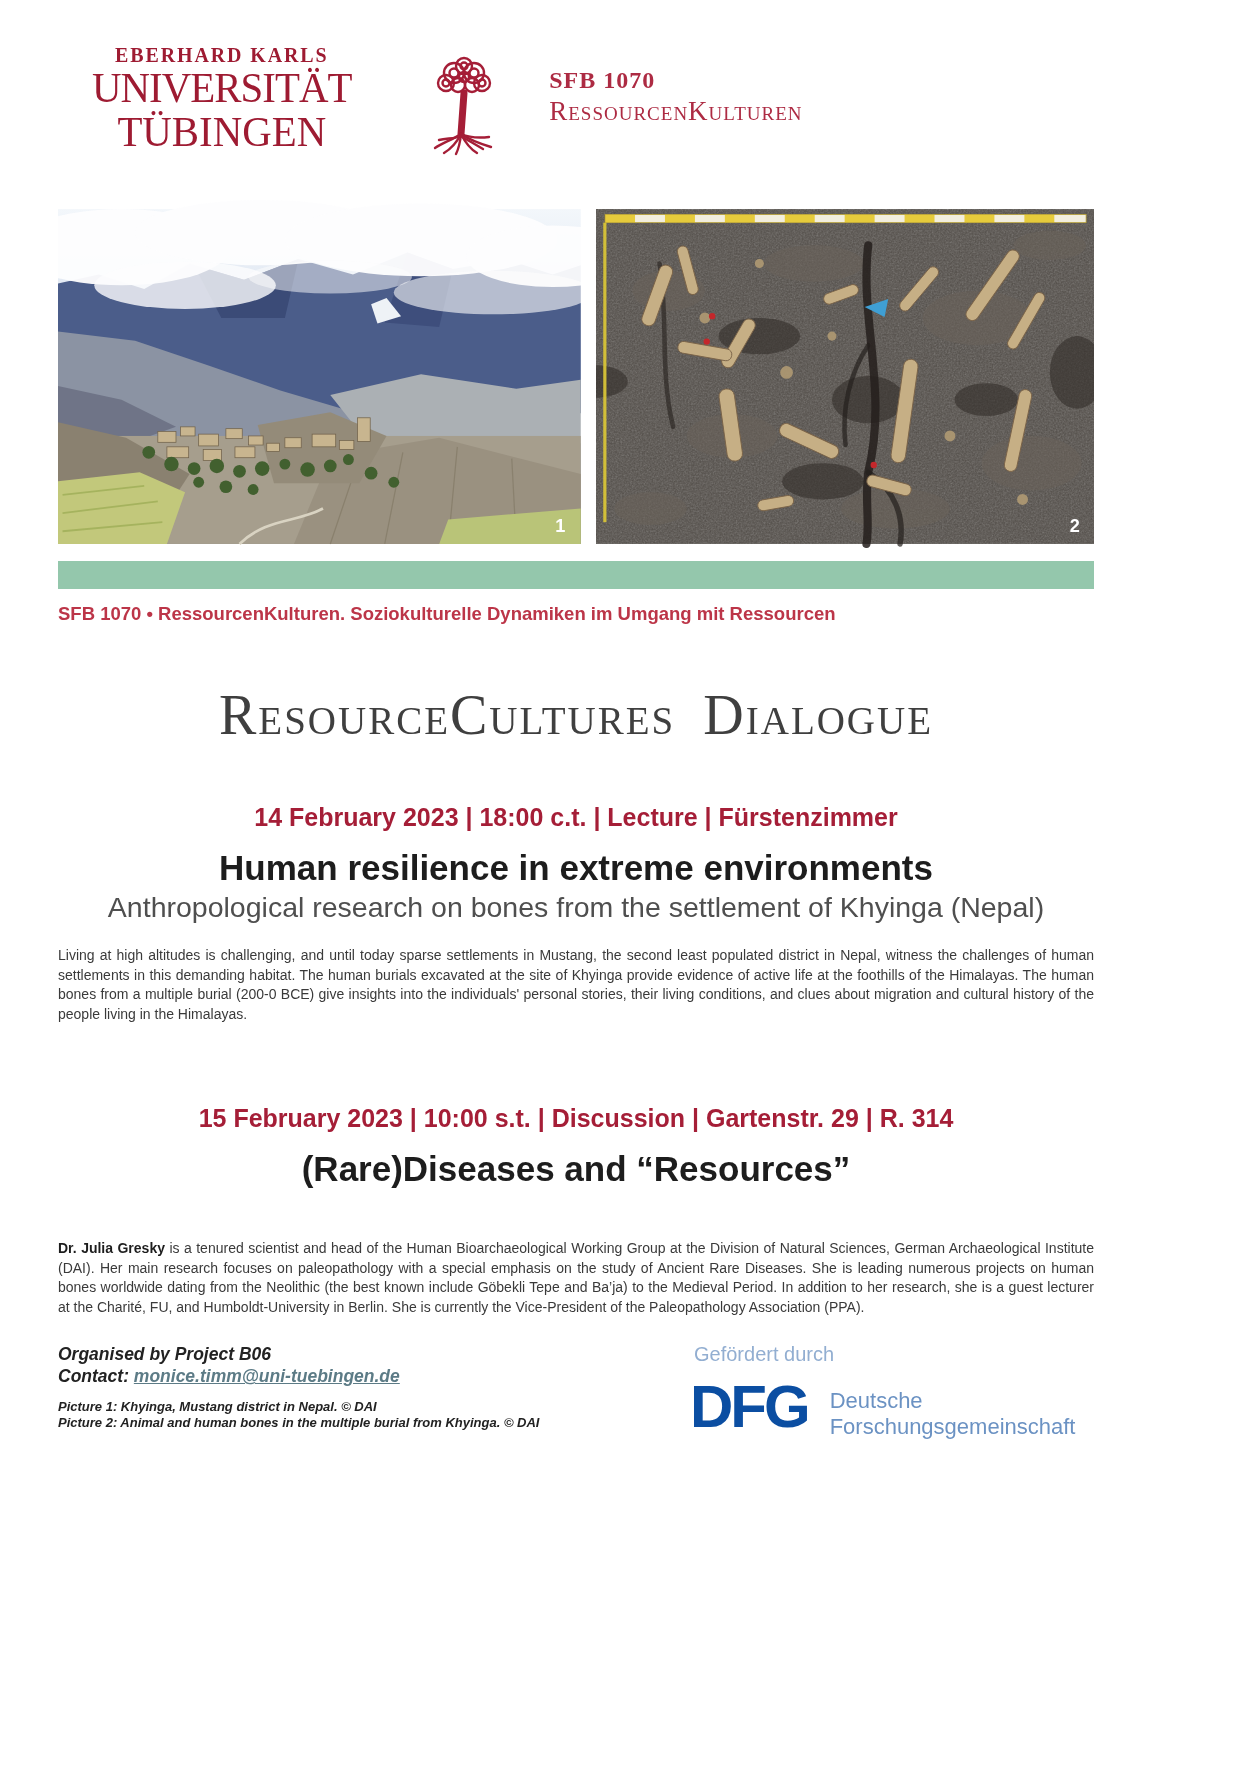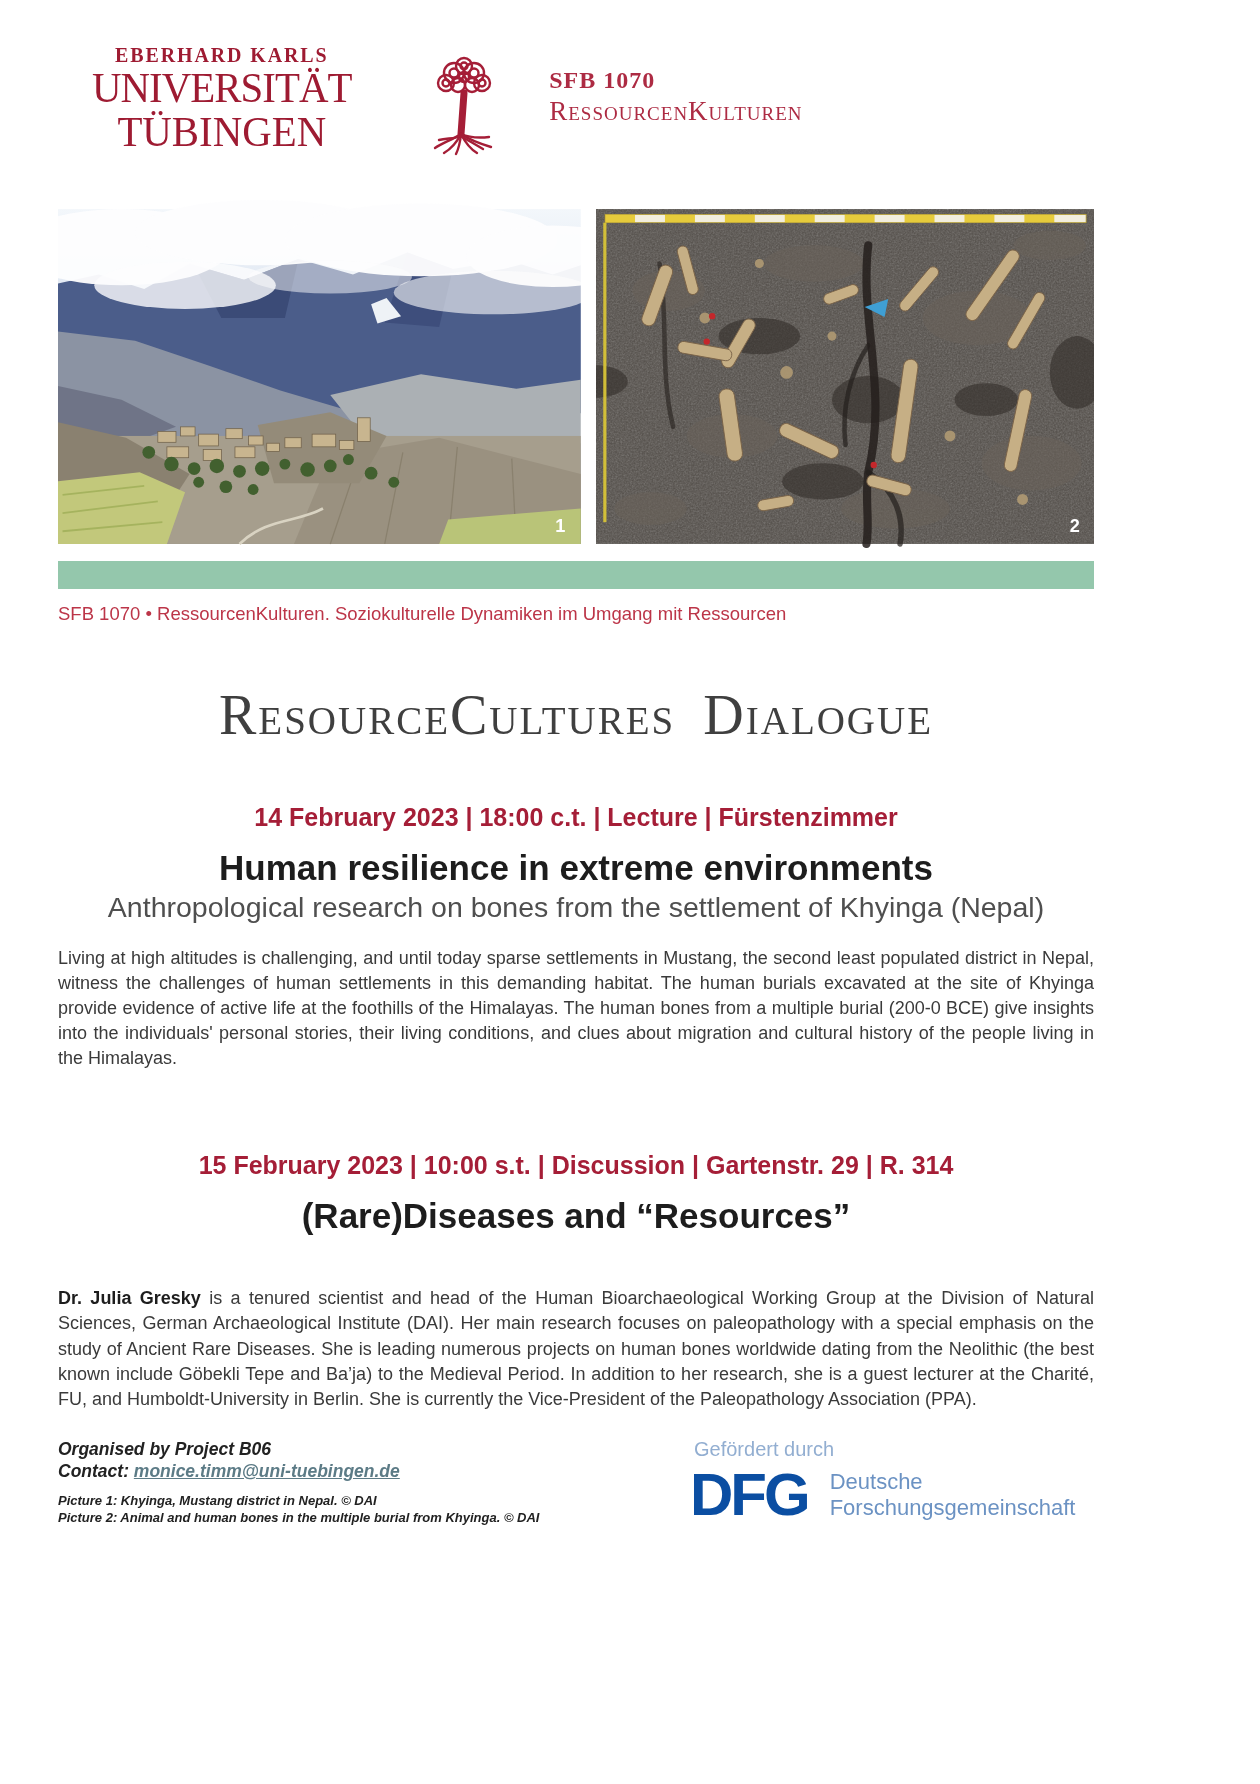--- a/index.html
+++ b/index.html
@@ -13,45 +13,45 @@
   .uni-line2{font-size:43px;letter-spacing:-1px;line-height:1.02;}
   .uni-line3{font-size:43px;letter-spacing:0px;line-height:1.02;}
   .tree{margin:8px 0 0 66px;flex:0 0 auto;}
   .sfb-block{margin:22px 0 0 52px;color:#ad2b43;font-family:"Liberation Serif",serif;}
   .sfb-line1{font-size:24px;font-weight:bold;letter-spacing:1px;line-height:1.2;}
   .sfb-line2{font-size:27px;font-variant:small-caps;letter-spacing:1px;line-height:1.2;}
   
   .hero{display:flex;gap:15px;margin:36px 58px 0 58px;}
   .hero svg{display:block;}
   .band{height:28px;background:#94c7ac;margin:0 58px;}
-  .caption{margin:14px 58px 0 58px;font-size:18.5px;font-weight:normal;color:#bc3548;}
+  .caption{margin:14px 58px 0 58px;font-size:18.5px;font-weight:bold;color:#bc3548;}
   
   .title{margin:58px 58px 0;text-align:center;font-family:"Liberation Serif",serif;
          font-variant:small-caps;font-weight:normal;font-size:56px;color:#3f3f3f;
          letter-spacing:2px;word-spacing:12px;line-height:1.15;}
   
   .meta{margin-top:56px;text-align:center;font-size:25px;font-weight:bold;color:#a51e37;}
   .meta.second{margin-top:80px;}
   .event-title{margin-top:16px;text-align:center;font-size:35px;font-weight:bold;color:#1d1d1d;}
   .event-sub{margin-top:3px;text-align:center;font-size:28.5px;color:#4f4f4f;}
-  .body-par{margin:22px 58px 0;font-size:18px;line-height:1.39;text-align:justify;color:#3a3a3a;}
+  .body-par{margin:22px 58px 0;font-size:14px;line-height:1.39;text-align:justify;color:#3a3a3a;}
   .body-par.bio{margin-top:50px;}
   .bold-lead{font-weight:bold;color:#1d1d1d;}
   
   .footer{display:flex;margin:26px 58px 0;align-items:flex-start;justify-content:flex-end;}
   .foot-left{flex:1;font-style:italic;font-weight:bold;font-size:17.5px;color:#222;line-height:1.28;}
   .foot-line{white-space:nowrap;}
   .pics{margin-top:11px;font-size:13px;}
   .email{color:#5c7b86;text-decoration:underline;cursor:pointer;}
   .funding{width:404px;flex:0 0 auto;}
   .funding-label{font-size:20px;color:#92aed1;margin:0 0 8px 4px;}
   .funding-row{display:flex;align-items:center;}
   .dfg-logo{font-size:60px;font-weight:bold;color:#0b4ea2;letter-spacing:-3px;line-height:.85;
             font-family:"Liberation Sans",sans-serif;}
-  .dfg-name{margin-left:22px;font-size:22px;color:#6b92c3;line-height:1.18;}
+  .dfg-name{margin-left:22px;font-size:22px;color:#6b92c3;line-height:1.18;margin-top:14px;}
 </style>
 </head>
 <body>
 
 <div class="page">
 
   <div class="header">
     <div class="uni-block">
       <div class="uni-line1">EBERHARD KARLS</div>
       <div class="uni-line2">UNIVERSITÄT</div>

